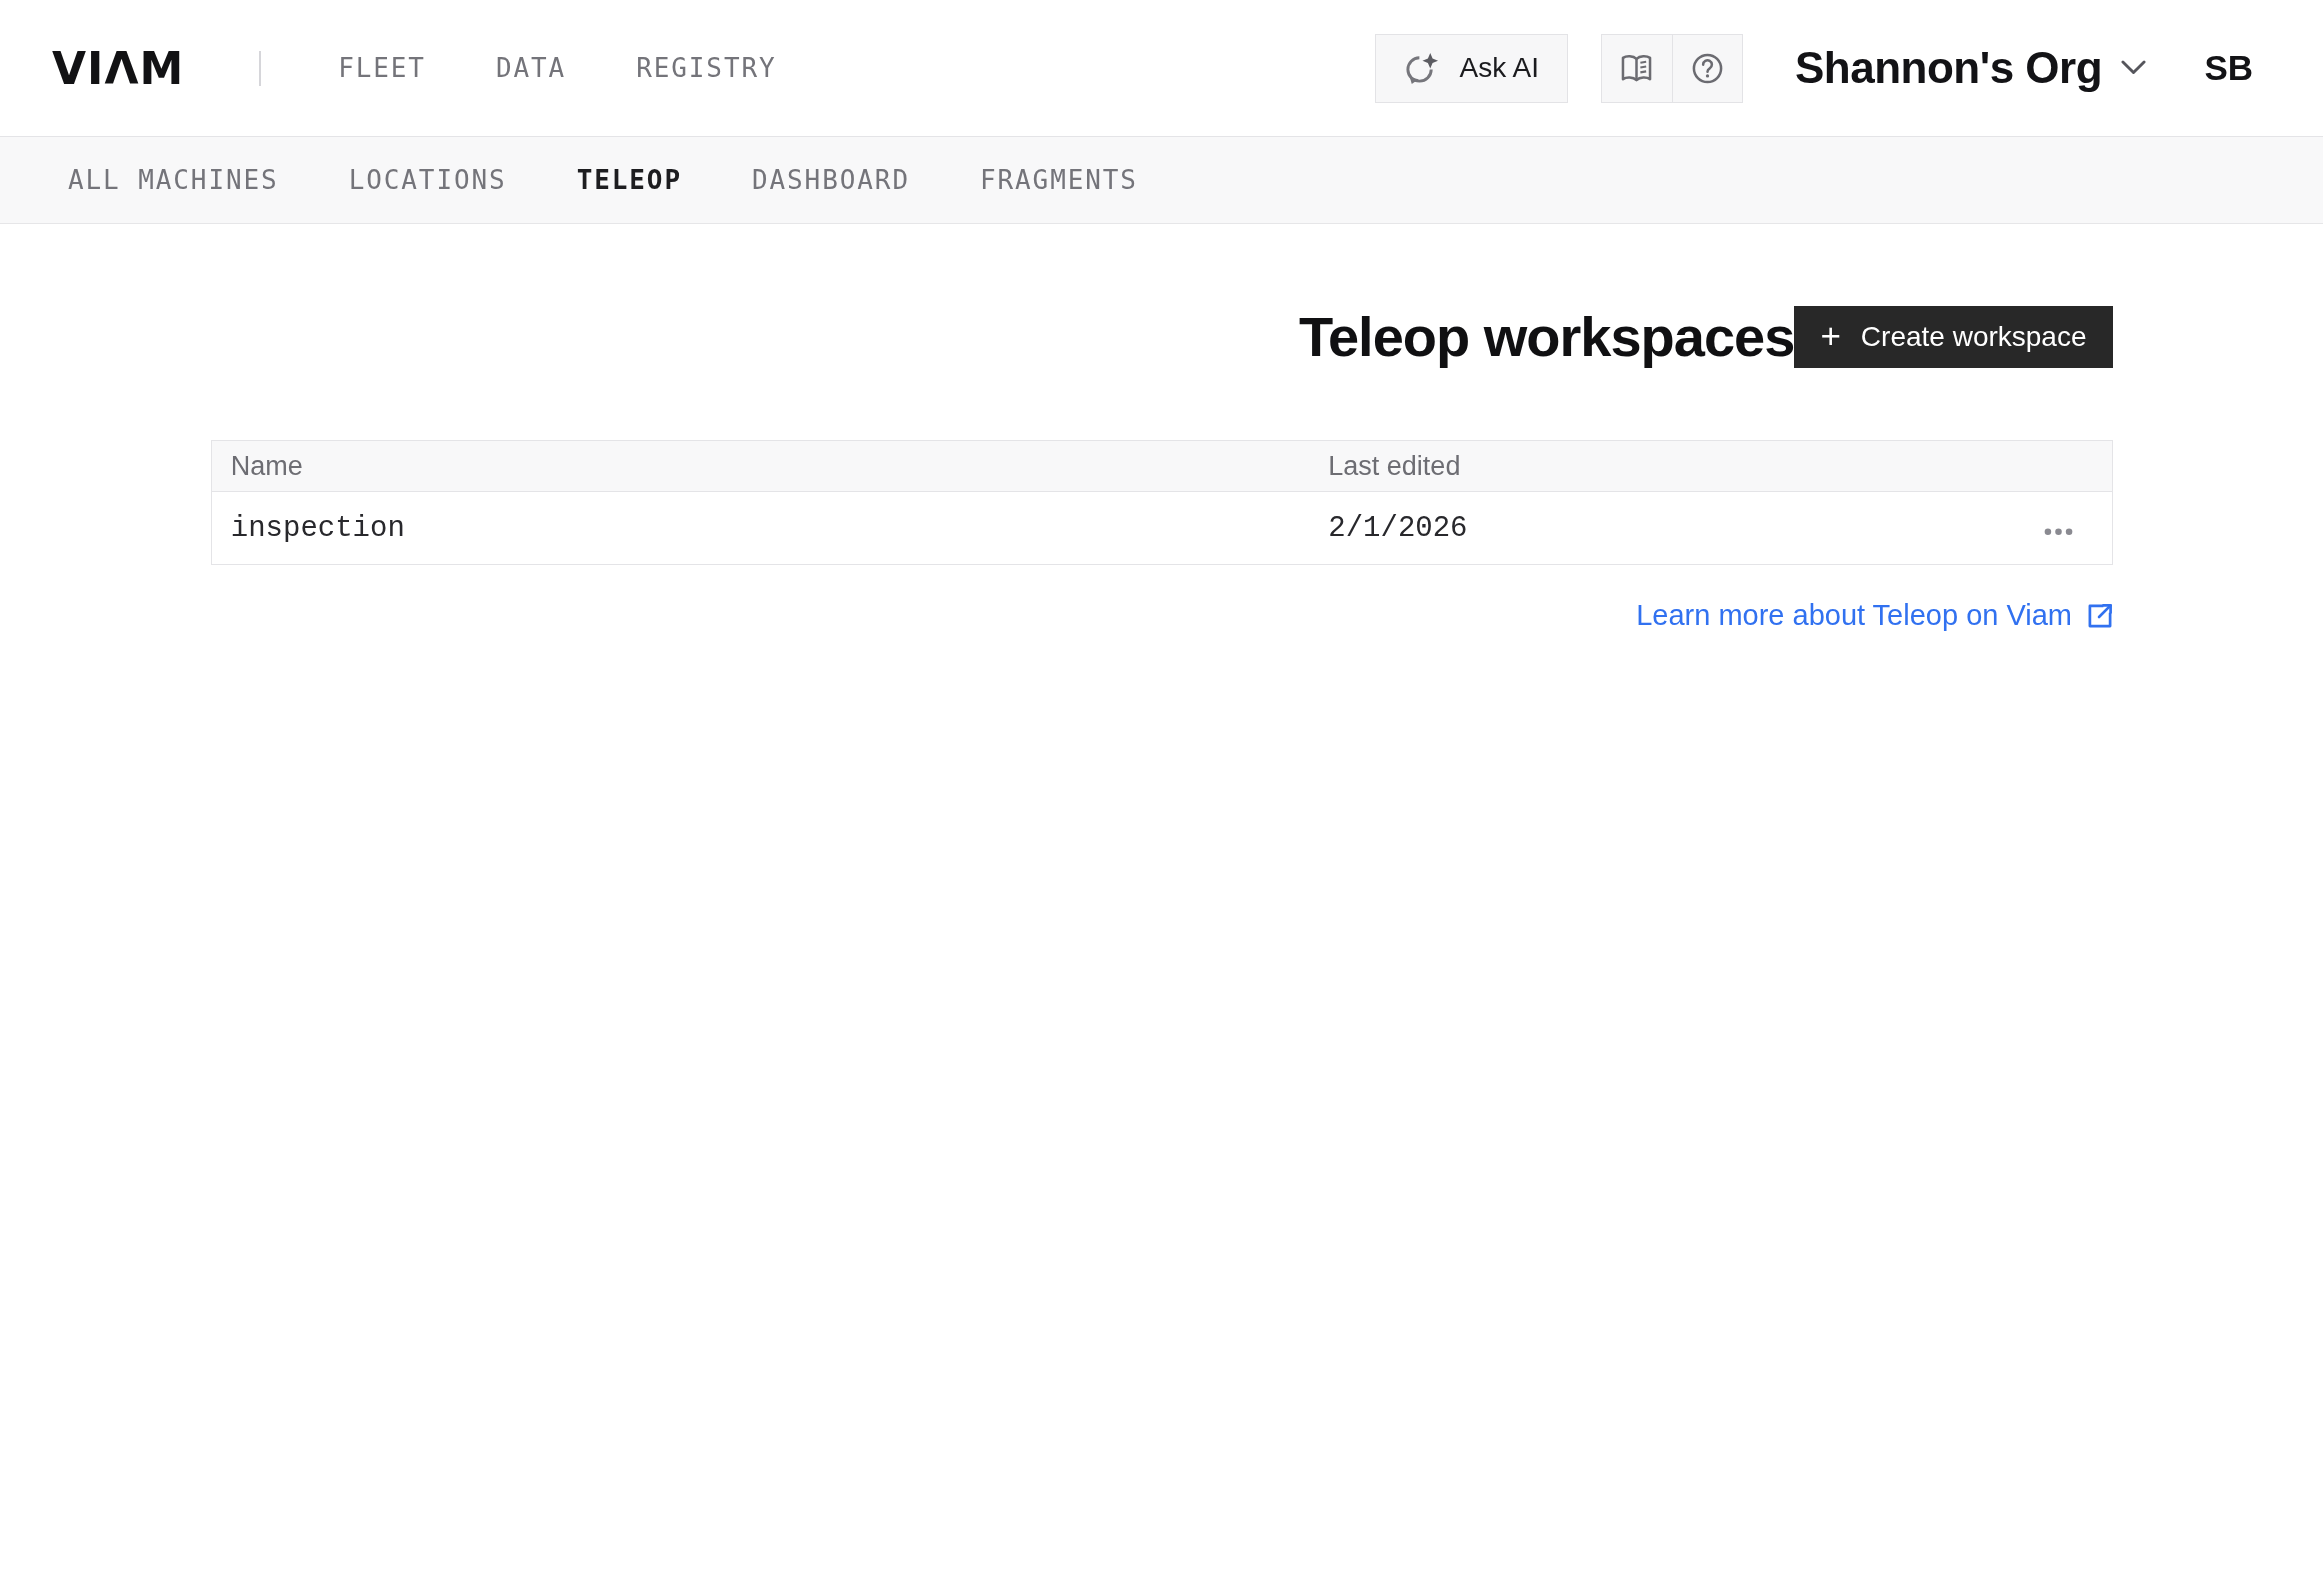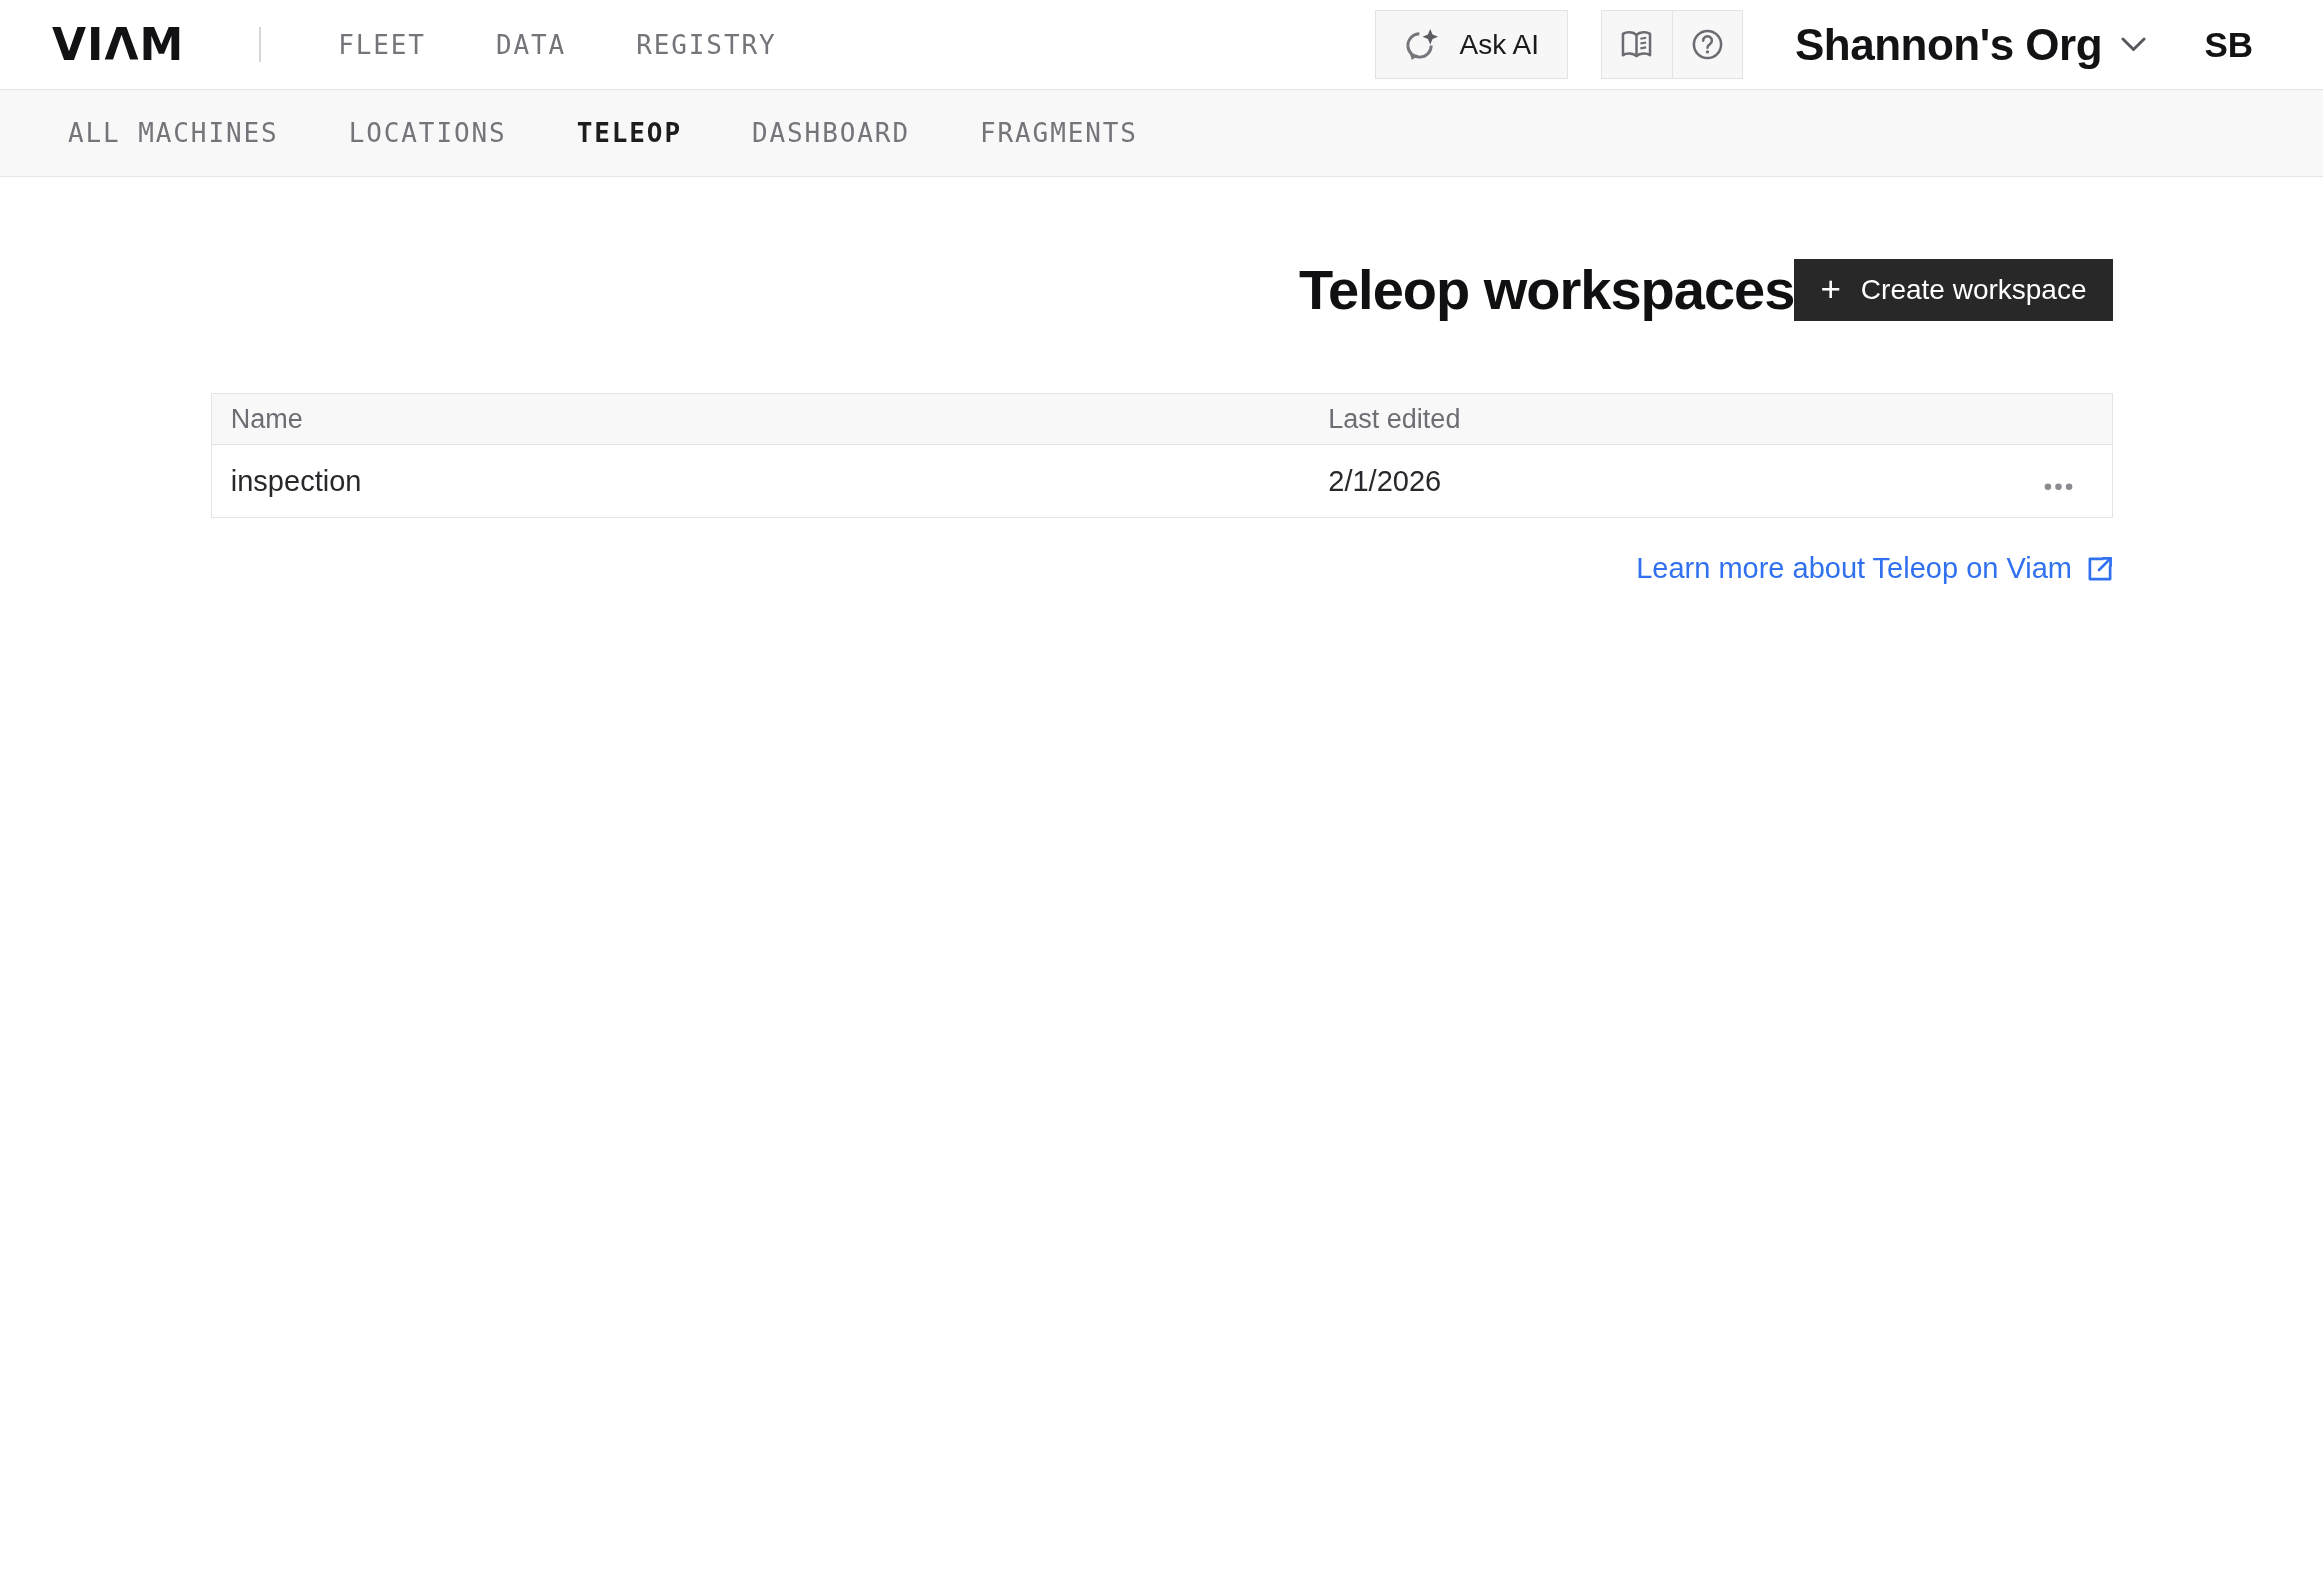--- a/index.html
+++ b/index.html
@@ -1,21 +1,21 @@
 <!DOCTYPE html>
 <html><head>
 <meta charset="utf-8">
 <style>
   * { box-sizing: border-box; margin: 0; padding: 0; }
   html, body { width: 2323px; height: 1576px; background: #ffffff; overflow: hidden; }
   body { font-family: "Liberation Sans", sans-serif; color: #1d1d20; }
 
   
   .header {
-    height: 90px;
+    height: 137px;
     display: flex;
     align-items: center;
     padding: 0 70px 0 52px;
     border-bottom: 1.9px solid #e4e4e7;
     background: #ffffff;
   }
   .logo {
     font-size: 44px;
     font-weight: 800;
     letter-spacing: 1px;
@@ -146,20 +146,21 @@
     color: #6d6d73;
     text-align: left;
     padding-left: 19.3px;
   }
   .ws-table td {
     height: 73px;
     background: #ffffff;
     font-size: 29px;
     color: #28282c;
     padding-left: 19.3px;
+    font-family: Liberation Mono, monospace;
   }
   .col-name  { width: 1098px; }
   .col-edited{ width: auto; }
   .col-more  { width: 116px; }
   .more-cell { text-align: right; padding-right: 35px !important; }
   .more-btn { background: none; border: none; cursor: pointer; padding: 5.8px 3.9px; }
 
   
   .learn-more-wrap { margin-top: 34px; text-align: right; }
   .learn-more {

